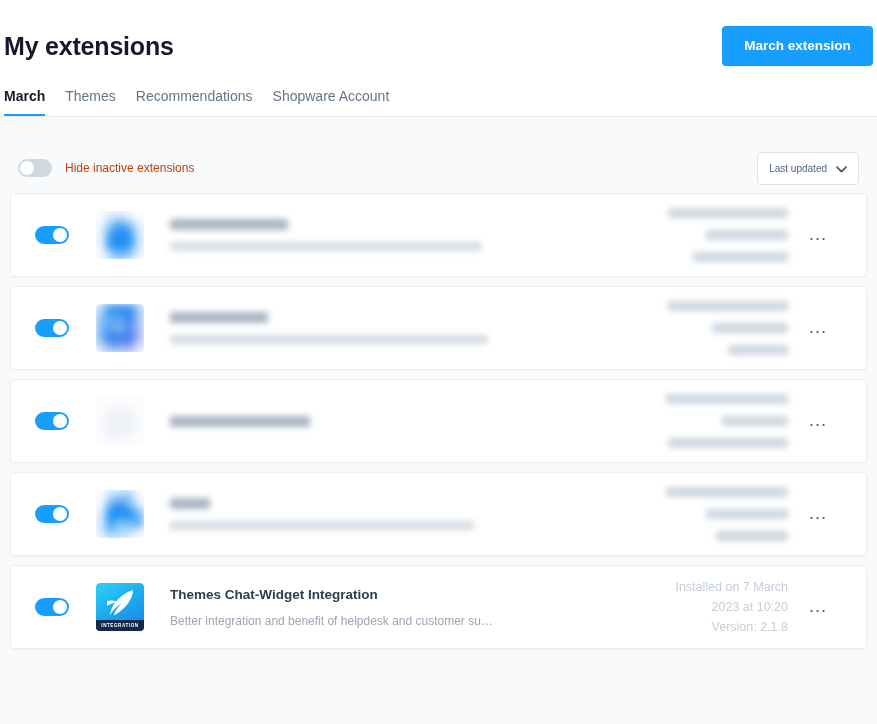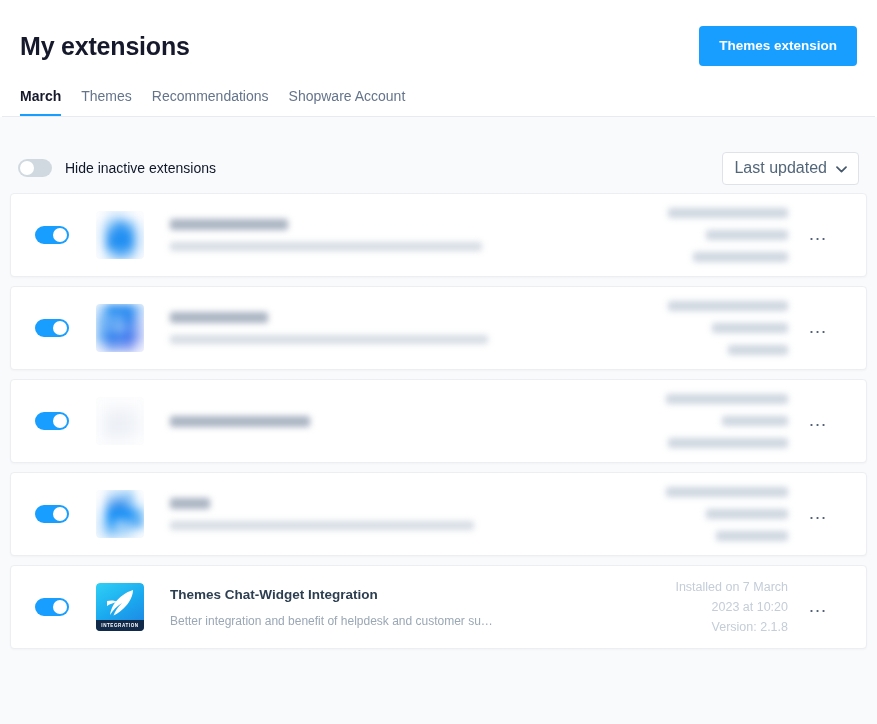--- a/index.html
+++ b/index.html
@@ -7,21 +7,21 @@
     width: 877px; height: 724px;
     font-family: "Liberation Sans", sans-serif;
     background: #ffffff;
     overflow: hidden;
   }
   .page { width: 877px; height: 724px; display: flex; flex-direction: column; }
 
   
   .header {
     background: #ffffff;
-    padding: 0 20px;
+    padding: 0 4px;
     flex: 0 0 auto;
   }
   .header-top {
     display: flex; align-items: center; justify-content: space-between;
     padding-top: 26px;
   }
   .page-title {
     font-size: 25px; font-weight: 700; color: #16192b;
     letter-spacing: -0.2px; line-height: 32px;
   }
@@ -60,28 +60,28 @@
     width: 34px; height: 18px; border-radius: 9px;
     background: #d1d9e0; position: relative; flex: 0 0 auto;
   }
   .switch .knob {
     position: absolute; top: 2px; left: 2px;
     width: 14px; height: 14px; border-radius: 50%;
     background: #ffffff;
   }
   .switch.on { background: #189eff; }
   .switch.on .knob { left: auto; right: 2px; }
-  .toggle-label { font-size: 14px; color: #0f172a; }
+  .toggle-label { font-size: 12px; color: #c2410c; }
 
   .sort-select {
     display: flex; align-items: center; gap: 9px;
     background: #ffffff; border: 1px solid #dfe3e8; border-radius: 4px;
     height: 33px; padding: 0 11px; cursor: pointer;
   }
-  .sort-label { font-size: 16px; color: #52667a; }
+  .sort-label { font-size: 10px; color: #52667a; }
   .chev { display: block; }
 
   
   .ext-list { padding: 0 0 10px 0; }
   .ext-card {
     background: #ffffff;
     border: 1px solid #eceef2;
     border-radius: 4px;
     height: 84px;
     margin-bottom: 9px;
@@ -135,21 +135,21 @@
   .zam svg { position: absolute; top: 5px; left: 8px; }
 </style>
 </head>
 <body>
 
 <div class="page">
 
   <div class="header">
     <div class="header-top">
       <div class="page-title">My extensions</div>
-      <button class="upload-btn">Themes extension</button>
+      <button class="upload-btn">March extension</button>
     </div>
     <div class="tabs">
       <div class="tab active">March</div>
       <div class="tab">Themes</div>
       <div class="tab">Recommendations</div>
       <div class="tab">Shopware Account</div>
     </div>
     <div class="header-rule"></div>
   </div>
 

